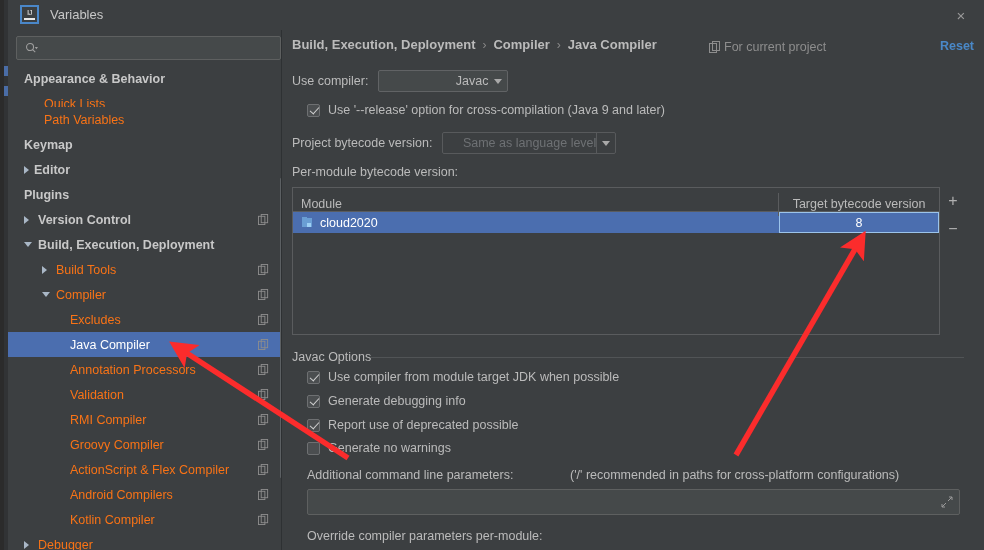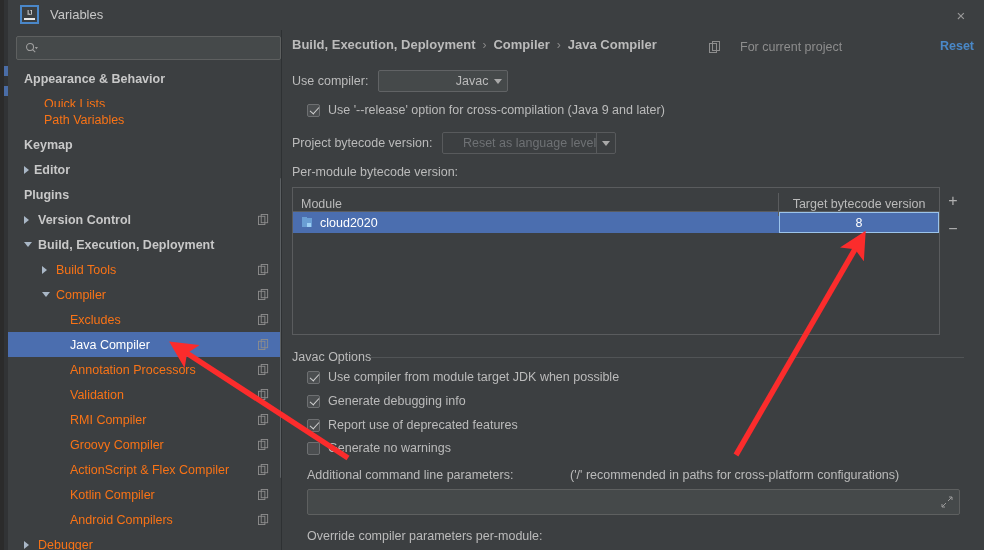--- a/index.html
+++ b/index.html
@@ -140,21 +140,21 @@
     position: absolute; left: 10px; top: 7px;
     font-size: 13px; font-weight: bold; color: #bbbbbb;
     white-space: nowrap;
   }
   .breadcrumb .sep {
     font-weight: normal; color: #888888; margin: 0 7px; font-size: 12px;
   }
   .for-project {
     position: absolute; left: 427px; top: 10px;
     font-size: 12.5px; color: #8d8d8d;
-    display: flex; align-items: center; gap: 19px;
+    display: flex; align-items: center; gap: 3px;
     white-space: nowrap;
   }
   .reset-link {
     position: absolute; right: 10px; top: 9px;
     font-size: 12.5px; font-weight: bold; color: #4a88c7;
     cursor: pointer;
   }
 
   .row { position: absolute; display: flex; align-items: center; }
   .lbl { color: #bbbbbb; font-size: 12.5px; white-space: nowrap; }
@@ -405,28 +405,28 @@
           </svg>
         </div>
         <div class="tree-item">
           <span class="label" style="margin-left: 62px;">ActionScript &amp; Flex Compiler</span>
           <svg class="copy-icon" viewBox="0 0 12 12">
             <rect x="0.5" y="2.5" width="7" height="9" fill="none" stroke="#8d8d8d" stroke-width="1"></rect>
             <rect x="3.5" y="0.5" width="7" height="9" fill="none" stroke="#8d8d8d" stroke-width="1"></rect>
           </svg>
         </div>
         <div class="tree-item">
+          <span class="label" style="margin-left: 62px;">Android Compilers</span>
+          <svg class="copy-icon" viewBox="0 0 12 12">
+            <rect x="0.5" y="2.5" width="7" height="9" fill="none" stroke="#8d8d8d" stroke-width="1"></rect>
+            <rect x="3.5" y="0.5" width="7" height="9" fill="none" stroke="#8d8d8d" stroke-width="1"></rect>
+          </svg>
+        </div>
+        <div class="tree-item">
           <span class="label" style="margin-left: 62px;">Kotlin Compiler</span>
-          <svg class="copy-icon" viewBox="0 0 12 12">
-            <rect x="0.5" y="2.5" width="7" height="9" fill="none" stroke="#8d8d8d" stroke-width="1"></rect>
-            <rect x="3.5" y="0.5" width="7" height="9" fill="none" stroke="#8d8d8d" stroke-width="1"></rect>
-          </svg>
-        </div>
-        <div class="tree-item">
-          <span class="label" style="margin-left: 62px;">Android Compilers</span>
           <svg class="copy-icon" viewBox="0 0 12 12">
             <rect x="0.5" y="2.5" width="7" height="9" fill="none" stroke="#8d8d8d" stroke-width="1"></rect>
             <rect x="3.5" y="0.5" width="7" height="9" fill="none" stroke="#8d8d8d" stroke-width="1"></rect>
           </svg>
         </div>
         <div class="tree-item">
           <span class="arrow" style="left: 16px;"></span>
           <span class="label" style="margin-left: 30px;">Debugger</span>
         </div>
       </div>
@@ -464,21 +464,21 @@
     </div>
 
     <div class="row cb-row" style="left:25px; top:73px;">
       <span class="cb checked"></span>
       <span class="lbl">Use '--release' option for cross-compilation (Java 9 and later)</span>
     </div>
 
     <div class="row" style="left:10px; top:102px; gap:10px;">
       <span class="lbl">Project bytecode version:</span>
       <div class="combo disabled" style="width:174px;">
-        <span class="val">Reset as language level</span>
+        <span class="val">Same as language level</span>
         <span class="caret">
             <i class="caret-tri"></i>
           </span>
       </div>
     </div>
 
     <div class="row" style="left:10px; top:135px;">
       <span class="lbl">Per-module bytecode version:</span>
     </div>
 
@@ -518,21 +518,21 @@
         <div class="row cb-row" style="left: 25px; top: 340px;">
           <span class="cb checked"></span>
           <span class="lbl">Use compiler from module target JDK when possible</span>
         </div>
         <div class="row cb-row" style="left: 25px; top: 364px;">
           <span class="cb checked"></span>
           <span class="lbl">Generate debugging info</span>
         </div>
         <div class="row cb-row" style="left: 25px; top: 388px;">
           <span class="cb checked"></span>
-          <span class="lbl">Report use of deprecated features</span>
+          <span class="lbl">Report use of deprecated possible</span>
         </div>
         <div class="row cb-row" style="left: 25px; top: 411px;">
           <span class="cb"></span>
           <span class="lbl">Generate no warnings</span>
         </div>
       </div>
 
     <div class="row" style="left:25px; top:438px;">
       <span class="lbl">Additional command line parameters:</span>
     </div>

